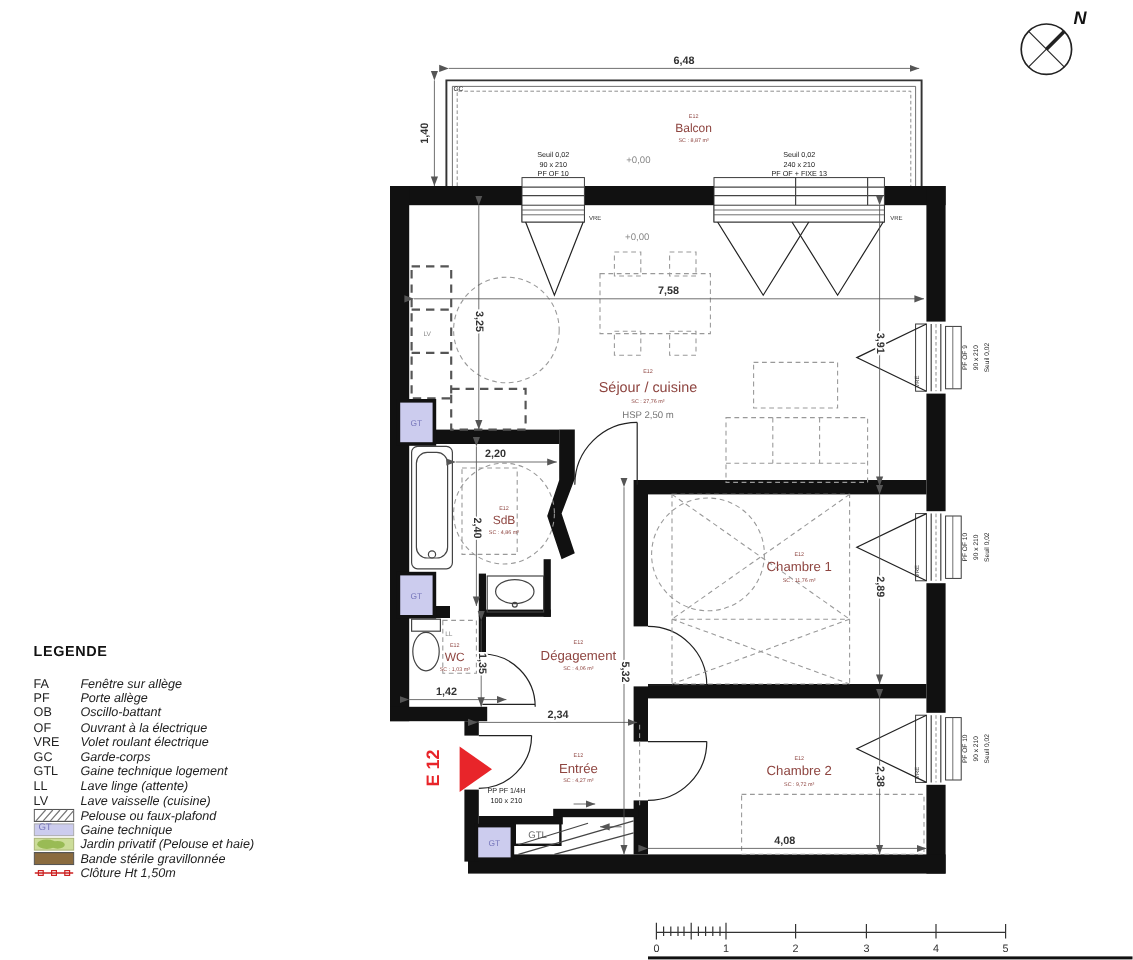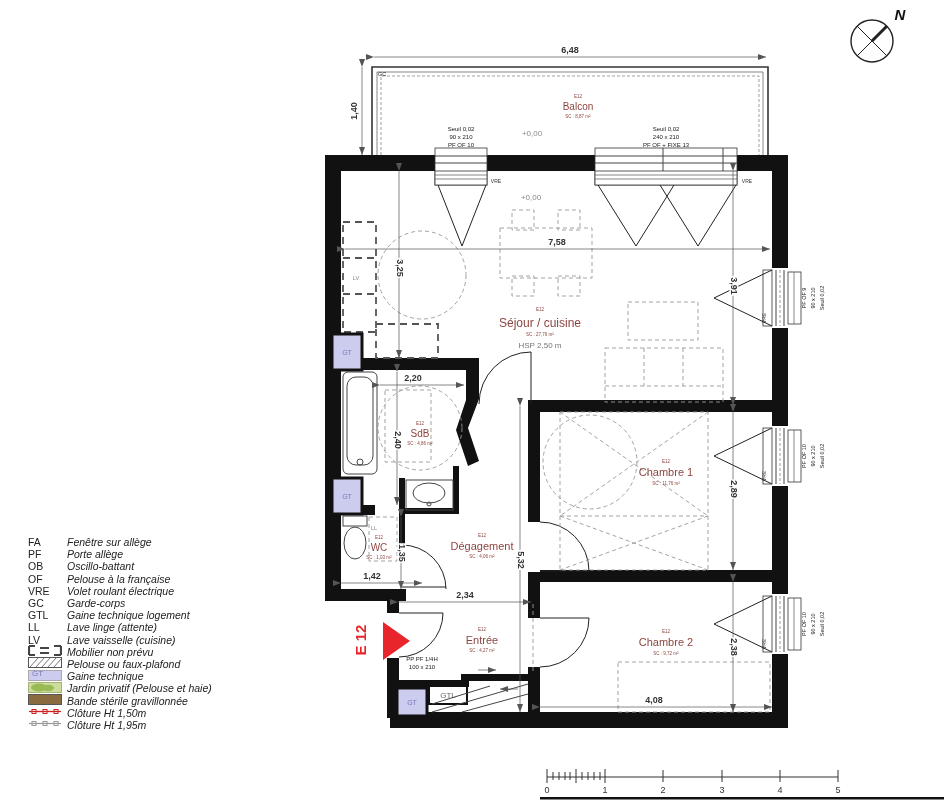--- a/index.html
+++ b/index.html
@@ -33,21 +33,21 @@
   .hsp{font-size:8px;fill:#777;}
   .gttxt{font-size:7px;fill:#7777bb;}
   .gtltxt{font-size:8px;fill:#666;}
   .unit{font-size:15px;font-weight:bold;fill:#e8252a;}
   .north{font-size:15px;font-style:italic;font-weight:bold;fill:#111;}
   .sc{font-size:9px;fill:#333;}
   .tick{stroke:#333;stroke-width:1;}
   
   .legend{position:absolute;left:28px;top:536px;width:270px;}
   .legend .ltitle{font-weight:bold;font-size:12px;color:#111;letter-spacing:0.5px;margin-bottom:14px;}
-  .lrow{display:flex;align-items:center;height:12.2px;font-size:10.5px;color:#222;}
+  .lrow{display:flex;height:12.2px;font-size:10.5px;color:#222;}
   .lrow .labbr{width:39px;flex:0 0 39px;color:#222;}
   .lrow .lsw{width:39px;flex:0 0 39px;position:relative;}
   .lrow .lsw .gt-abbr{position:absolute;left:4px;top:-1px;font-size:8px;color:#7777bb;}
   .lrow .llbl{white-space:nowrap;font-style:italic;}
 </style>
 </head>
 <body>
 
 <div class="canvas">
 
@@ -392,36 +392,37 @@
     <text class="sc" x="663" y="793">2</text>
     <text class="sc" x="722" y="793">3</text>
     <text class="sc" x="780" y="793">4</text>
     <text class="sc" x="838" y="793">5</text>
   </g>
 
   <rect x="540" y="797" width="404" height="2.5" fill="#111"></rect>
 </svg>
 
 <div class="legend">
+  <div class="ltitle">LEGENDE</div>
 
   <div class="lrow">
     <span class="labbr">FA</span>
     <span class="llbl">Fenêtre sur allège</span>
   </div>
   <div class="lrow">
     <span class="labbr">PF</span>
     <span class="llbl">Porte allège</span>
   </div>
   <div class="lrow">
     <span class="labbr">OB</span>
     <span class="llbl">Oscillo-battant</span>
   </div>
   <div class="lrow">
     <span class="labbr">OF</span>
-    <span class="llbl">Pelouse à la française</span>
+    <span class="llbl">Ouvrant à la électrique</span>
   </div>
   <div class="lrow">
     <span class="labbr">VRE</span>
     <span class="llbl">Volet roulant électrique</span>
   </div>
   <div class="lrow">
     <span class="labbr">GC</span>
     <span class="llbl">Garde-corps</span>
   </div>
   <div class="lrow">
@@ -430,28 +431,20 @@
   </div>
   <div class="lrow">
     <span class="labbr">LL</span>
     <span class="llbl">Lave linge (attente)</span>
   </div>
   <div class="lrow">
     <span class="labbr">LV</span>
     <span class="llbl">Lave vaisselle (cuisine)</span>
   </div>
 
-  <div class="lrow">
-    <span class="lsw">
-      <svg width="34" height="11" viewBox="0 0 34 11">
-        <path d="M1,1 H7 M1,1 V10 M1,10 H7 M12,3 H21 M12,8 H21 M33,1 H26 M33,1 V10 M33,10 H26" stroke="#444" stroke-width="2.2" fill="none"></path>
-      </svg>
-    </span>
-    <span class="llbl">Mobilier non prévu</span>
-  </div>
   <div class="lrow">
     <span class="lsw">
       <svg width="34" height="11" viewBox="0 0 34 11">
         <rect x="0.5" y="0.5" width="33" height="10" fill="#fff" stroke="#555"></rect>
         <path d="M2,10 L10,1 M8,10 L16,1 M14,10 L22,1 M20,10 L28,1 M26,10 L33,2" stroke="#777" stroke-width="1" fill="none"></path>
       </svg>
     </span>
     <span class="llbl">Pelouse ou faux-plafond</span>
   </div>
   <div class="lrow">
@@ -485,26 +478,15 @@
     <span class="lsw">
       <svg width="34" height="11" viewBox="0 0 34 11">
         <line x1="1" y1="5.5" x2="33" y2="5.5" stroke="#cc2222" stroke-width="1.3"></line>
         <rect x="4" y="3.5" width="4" height="4" fill="none" stroke="#cc2222"></rect>
         <rect x="15" y="3.5" width="4" height="4" fill="none" stroke="#cc2222"></rect>
         <rect x="26" y="3.5" width="4" height="4" fill="none" stroke="#cc2222"></rect>
       </svg>
     </span>
     <span class="llbl">Clôture  Ht 1,50m</span>
   </div>
-  <div class="lrow">
-    <span class="lsw">
-      <svg width="34" height="11" viewBox="0 0 34 11">
-        <line x1="1" y1="5.5" x2="33" y2="5.5" stroke="#999" stroke-width="1.2"></line>
-        <rect x="4" y="3.5" width="4" height="4" fill="none" stroke="#999"></rect>
-        <rect x="15" y="3.5" width="4" height="4" fill="none" stroke="#999"></rect>
-        <rect x="26" y="3.5" width="4" height="4" fill="none" stroke="#999"></rect>
-      </svg>
-    </span>
-    <span class="llbl">Clôture  Ht 1,95m</span>
-  </div>
 </div>
 
 </div>
 
 </body></html>

